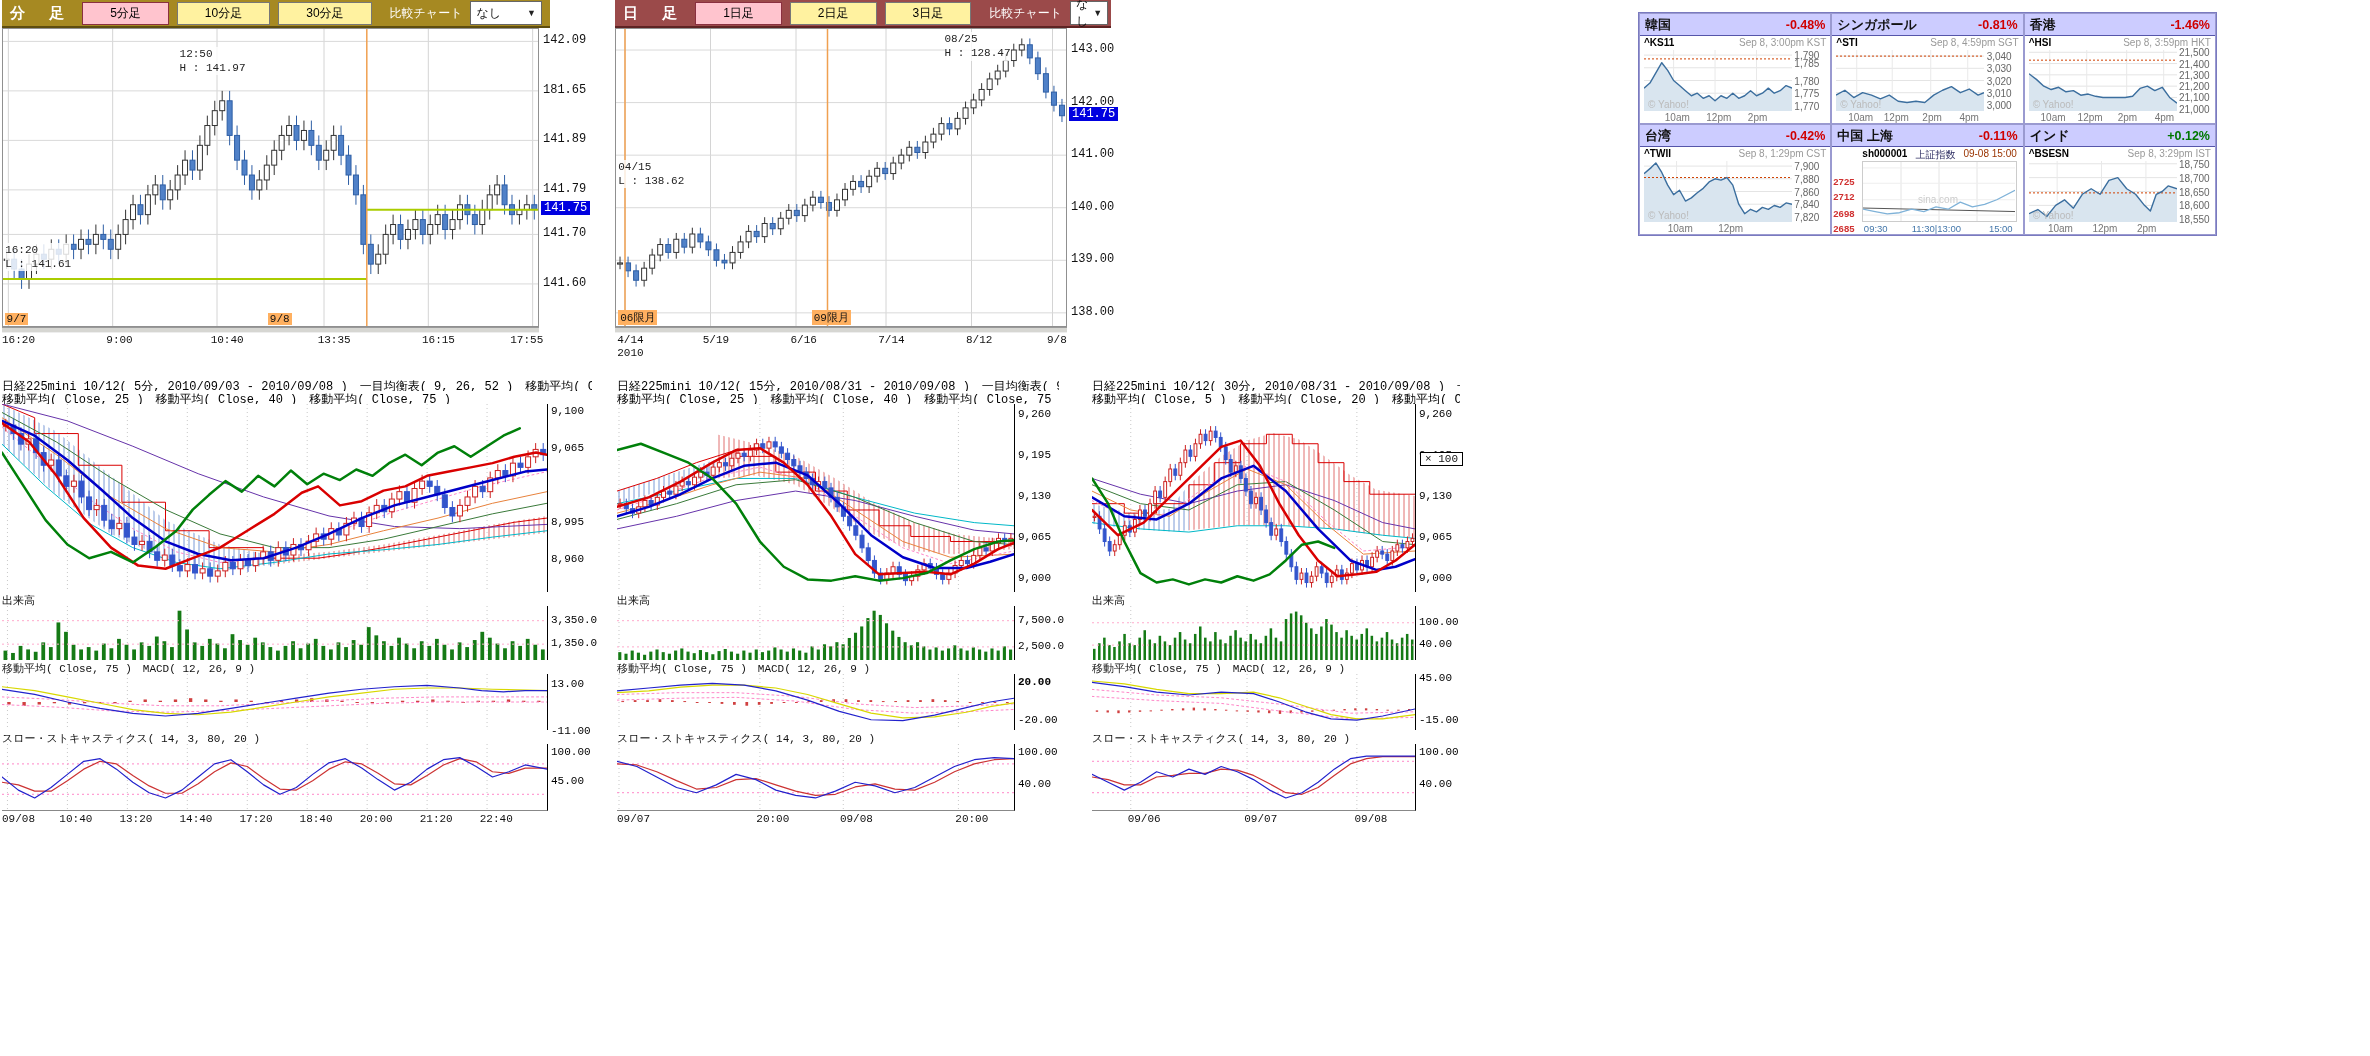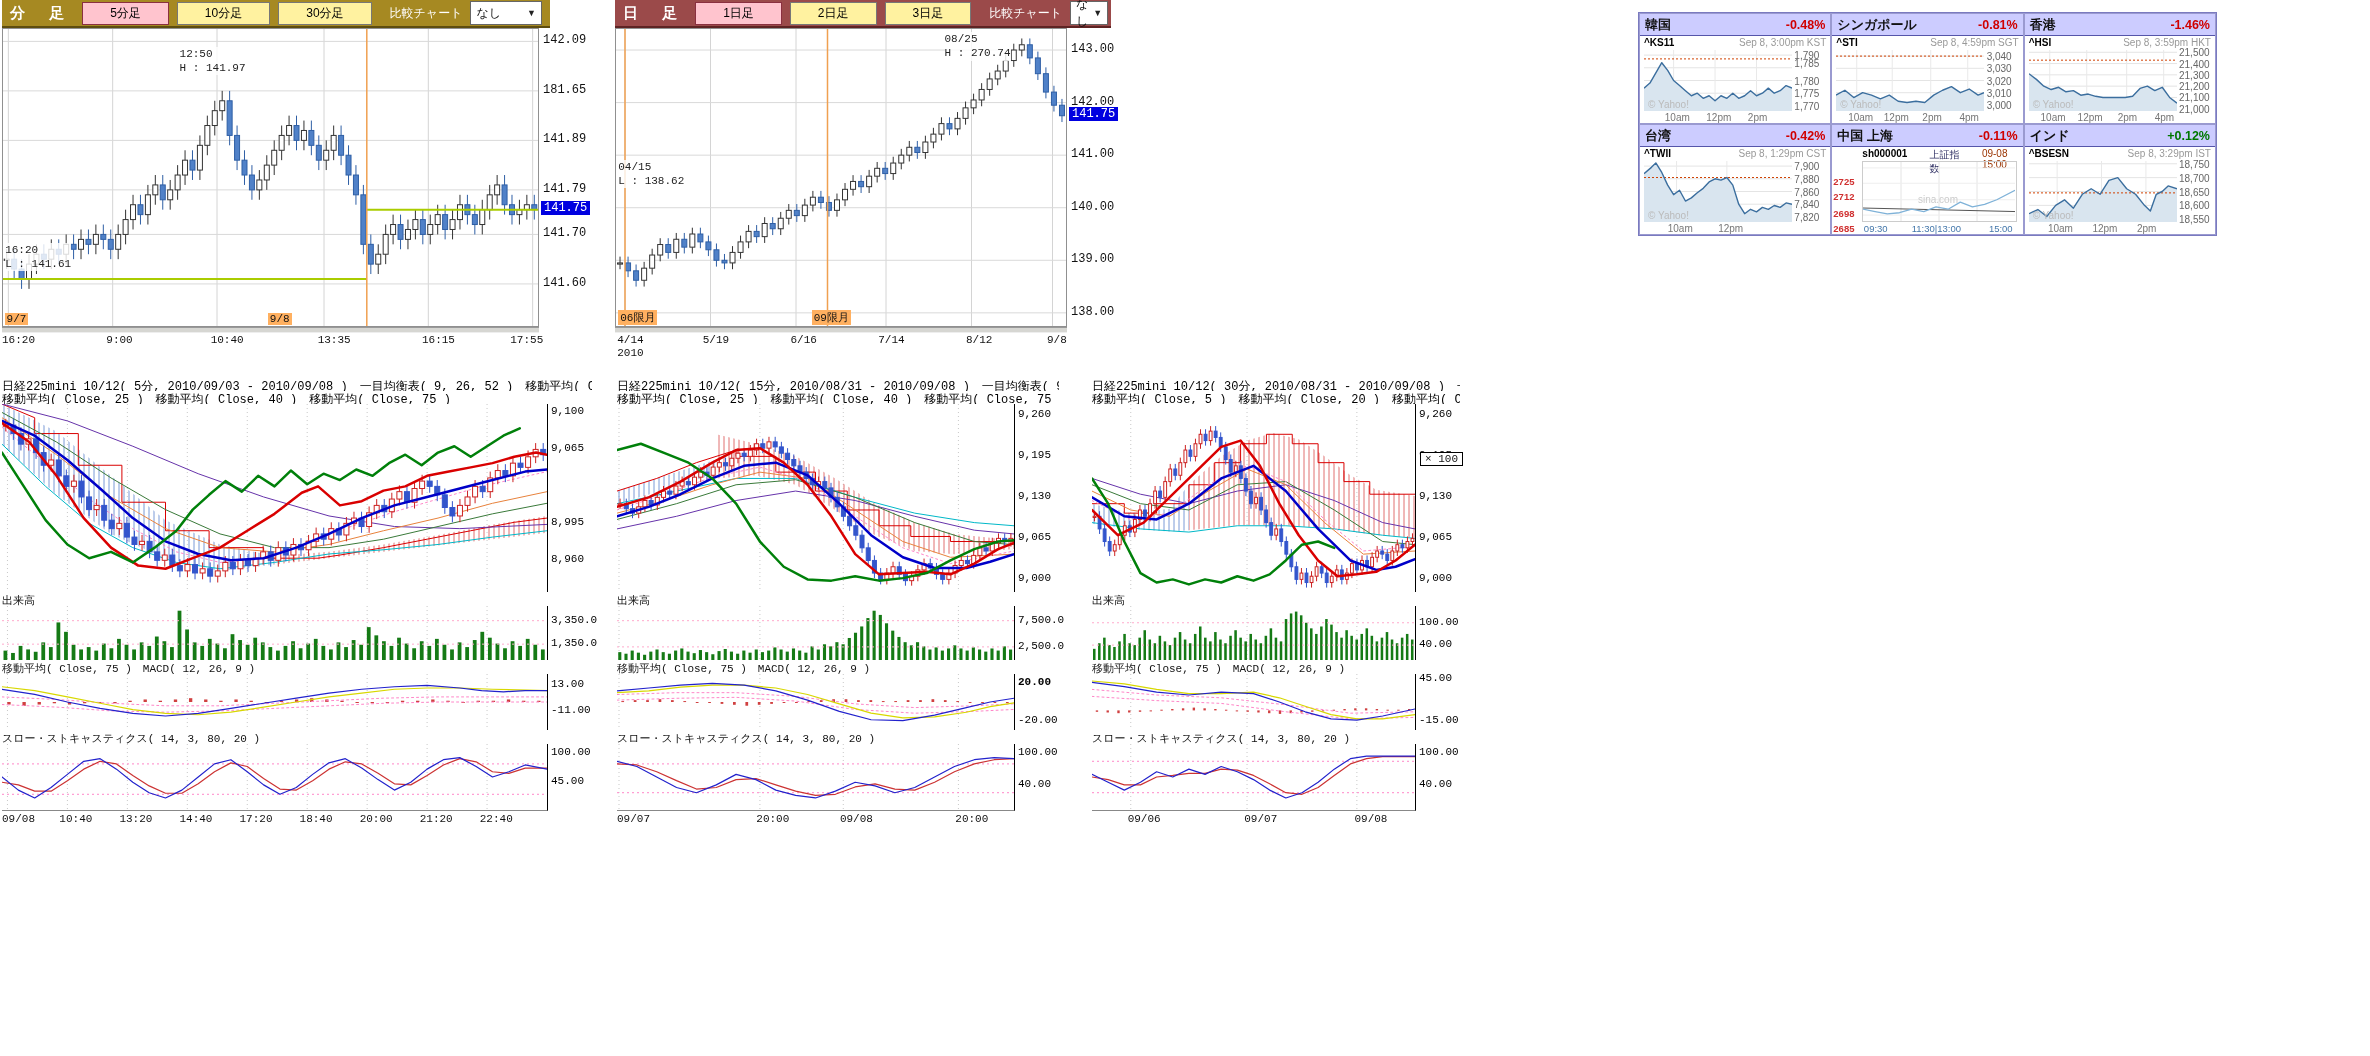--- a/index.html
+++ b/index.html
@@ -41,21 +41,21 @@
   .tchart{position:absolute;left:4px;top:14px;right:38px;bottom:13px}
   .tylabcol{position:absolute;right:1px;top:14px;bottom:13px;width:36px;font-size:10px;color:#666}
   .tylabcol .ylab{left:1px}
   .txrow{position:absolute;left:4px;right:38px;bottom:0;height:12px;font-size:10px;color:#777}
   .wm{position:absolute;left:8px;bottom:14px;font-size:10px;color:#bbb;z-index:4}
   .schart{position:absolute;left:30px;right:6px;top:14px;bottom:13px;border:1px solid #ccc}
   .sylabcol{position:absolute;left:0;top:14px;bottom:13px;width:29px;font-size:9.5px;color:#D03030;font-weight:bold}
   .sylabcol .ylab{left:1px}
   .sxrow{position:absolute;left:30px;right:6px;bottom:0;height:12px;font-size:9.5px;color:#4477AA}
   .swm{position:absolute;left:45%;bottom:30px;font-size:10px;color:#ccc;z-index:4}
-  .shead{position:absolute;left:30px;right:0;top:1px;height:13px;font-size:10px;display:flex;gap:22px}
+  .shead{position:absolute;left:30px;right:0;top:1px;height:13px;font-size:10px;display:flex;gap:8px}
   .shead .a{color:#000;font-weight:bold}.shead .b{color:#336;}.shead .c{color:#993300}
   
   .tech{position:absolute;top:378px;background:#fff}
   .t-title{font-family:"Liberation Mono",monospace;font-size:12px;white-space:nowrap;overflow:hidden;height:13px;color:#000}
   .t-row{position:relative;margin-right:44px}
   .t-pane{position:relative;background:#fff;border-right:1px solid #000;overflow:hidden}
   .t-main{height:188px}.t-vol{height:54px}.t-macd{height:56px}.t-stoch{height:66px;border-bottom:1px solid #888}
   .t-lab{font-family:"Liberation Mono",monospace;font-size:11px;height:13px;padding-top:1px;white-space:nowrap;overflow:hidden}
   .t-ycol{position:absolute;top:0;bottom:0;right:-44px;width:44px;font-family:"Liberation Mono",monospace;font-size:11px;color:#000}
   .t-ycol .ylab{left:3px}
@@ -412,21 +412,21 @@
           <rect x="435.4464285714286" y="63.07964601769995" width="5" height="13.141592920353979" fill="#5081C8" stroke="#2F5FA5"></rect>
           <line x1="445.98214285714295" y1="69.91327433628378" x2="445.98214285714295" y2="93.04247787610664" stroke="#2F5FA5"></line>
           <rect x="443.48214285714295" y="76.22123893805393" width="5" height="10.513274336282578" fill="#5081C8" stroke="#2F5FA5"></rect>
           <line x1="9" y1="0" x2="9" y2="297" stroke="#F0A050" stroke-width="1.5"></line>
           <line x1="211.5" y1="0" x2="211.5" y2="297" stroke="#F0A050" stroke-width="1.5"></line>
         </svg>
         <div class="badge" style="left: 0.5%;">06限月</div>
         <div class="badge" style="left: 43.5%;">09限月</div>
         <div class="ann" style="left: 73%; top: 1%;">
           <div>08/25</div>
-          <div>H : 270.74</div>
+          <div>H : 128.47</div>
         </div>
         <div class="ann" style="left: 0.5%; top: 44%;">
           <div>04/15</div>
           <div>L : 138.62</div>
         </div>
       </div>
     <div class="groove" style="left:0;top:327px;width:452px"></div>
     <div class="ycol" id="c2ycol" style="left:452px;top:28px;width:70px;height:297px">
         <div class="ylab" style="top: 14.0265px;">143.00</div>
         <div class="ylab" style="top: 66.5929px;">142.00</div>
@@ -1023,21 +1023,21 @@
             <rect x="520.0208333333334" y="26.727272727272727" width="3.3305555555555557" height="1.2727272727272734" fill="#D04040"></rect>
             <rect x="535.1597222222222" y="26.727272727272727" width="3.3305555555555557" height="1.2727272727272734" fill="#D04040"></rect>
             <polyline points="0,22.90909090909091 54.5,25.454545454545453 109,29.272727272727273 163.5,31.81818181818182 218,31.81818181818182 272.5,29.272727272727273 327,26.727272727272727 381.5,24.181818181818183 436,22.90909090909091 490.5,22.90909090909091 545,22.90909090909091" fill="none" stroke="#FF86C8" stroke-width="1" stroke-dasharray="2 3" stroke-linejoin="round" stroke-linecap="round"></polyline>
             <polyline points="0,30.545454545454543 54.5,33.09090909090909 109,36.90909090909091 163.5,38.18181818181818 218,36.90909090909091 272.5,34.36363636363637 327,31.81818181818182 381.5,29.272727272727273 436,28 490.5,28 545,28" fill="none" stroke="#FF86C8" stroke-width="1" stroke-dasharray="2 3" stroke-linejoin="round" stroke-linecap="round"></polyline>
             <polyline points="0,12.727272727272727 32.699999999999996,16.545454545454547 65.39999999999999,22.90909090909091 98.1,29.272727272727273 130.79999999999998,35.63636363636363 163.5,39.45454545454545 196.2,40.72727272727273 228.9,38.18181818181818 261.59999999999997,33.09090909090909 294.3,28 327,22.90909090909091 359.7,19.09090909090909 392.4,15.272727272727272 425.1,14 457.8,14 490.5,15.272727272727272 545,16.545454545454547" fill="none" stroke="#D8D800" stroke-width="1.2" stroke-dasharray="" stroke-linejoin="round" stroke-linecap="round"></polyline>
             <polyline points="0,15.272727272727272 32.699999999999996,20.363636363636363 65.39999999999999,28 98.1,34.36363636363637 130.79999999999998,39.45454545454545 163.5,42 196.2,39.45454545454545 228.9,34.36363636363637 261.59999999999997,29.272727272727273 294.3,24.181818181818183 327,19.09090909090909 359.7,15.272727272727272 392.4,12.727272727272727 425.1,11.454545454545455 457.8,14 479.6,16.545454545454547 501.40000000000003,17.818181818181817 523.1999999999999,16.545454545454547 545,16.545454545454547" fill="none" stroke="#2222CC" stroke-width="1.2" stroke-dasharray="" stroke-linejoin="round" stroke-linecap="round"></polyline>
           </svg>
         </div>
         <div class="t-ycol">
           <div class="ylab" style="top: 4.45455px;">13.00</div>
-          <div class="ylab" style="top: 30px;">-11.00</div>
+          <div class="ylab" style="top: 51px;">-11.00</div>
         </div>
       </div>
       <div class="t-lab">スロー・ストキャスティクス( 14, 3, 80, 20 )</div>
       <div class="t-row">
         <div class="t-pane t-stoch">
           <svg width="545" height="66">
             <line x1="5.45" y1="0" x2="5.45" y2="66" stroke="#c8c8c8" stroke-dasharray="1 3"></line>
             <line x1="65.39999999999999" y1="0" x2="65.39999999999999" y2="66" stroke="#c8c8c8" stroke-dasharray="1 3"></line>
             <line x1="125.35000000000001" y1="0" x2="125.35000000000001" y2="66" stroke="#c8c8c8" stroke-dasharray="1 3"></line>
             <line x1="185.3" y1="0" x2="185.3" y2="66" stroke="#c8c8c8" stroke-dasharray="1 3"></line>

